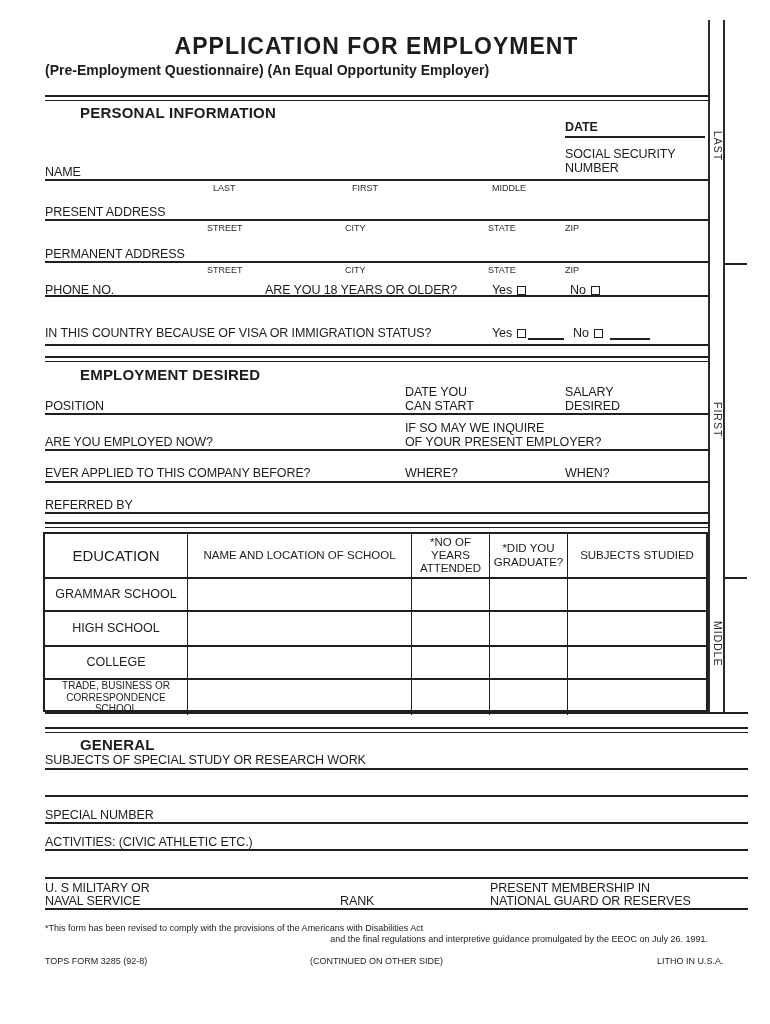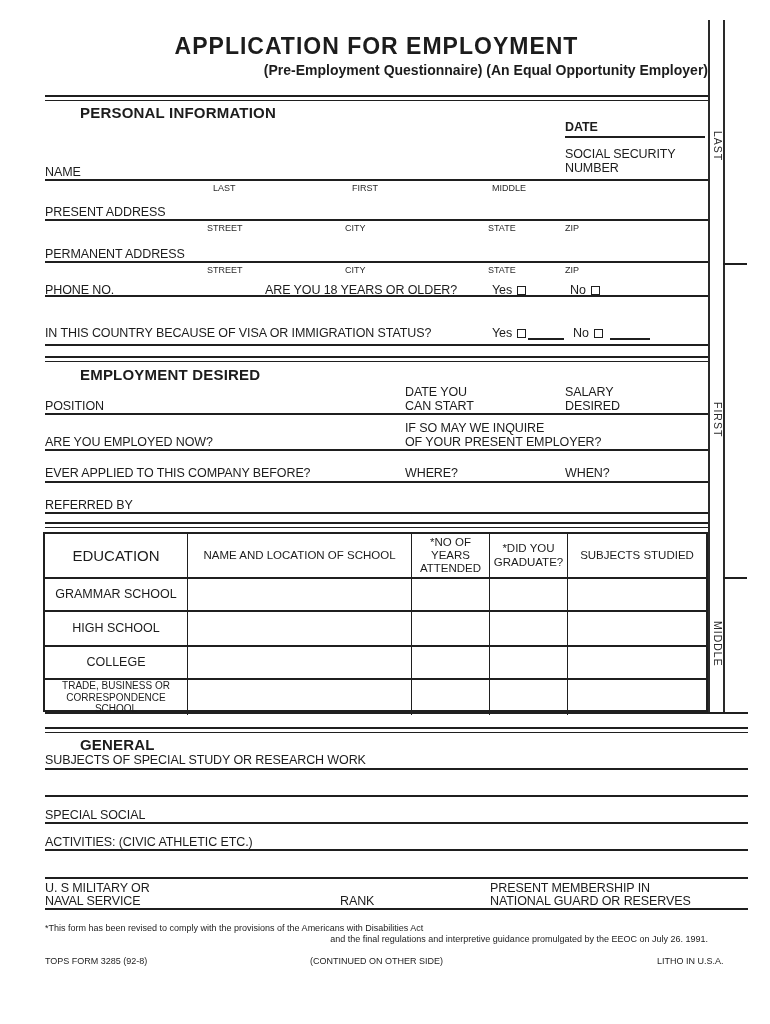--- a/index.html
+++ b/index.html
@@ -5,21 +5,21 @@
   * { margin:0; padding:0; box-sizing:border-box; }
   html,body { background:#e8e8e8; }
   .page {
     position:relative; width:770px; height:1024px; background:#ffffff;
     font-family:"Liberation Sans","DejaVu Sans",sans-serif; color:#1c1c1c;
     overflow:hidden; margin:0 auto;
   }
   .abs { position:absolute; white-space:nowrap; }
   .title { position:absolute; left:45px; top:33px; width:663px; text-align:center;
            font-size:23px; font-weight:bold; letter-spacing:1px; }
-  .subtitle { position:absolute; left:45px; top:62px; width:663px; text-align:right;
+  .subtitle { position:absolute; left:45px; top:62px; width:663px; text-align:left;
            font-size:14px; font-weight:bold; }
   .h1 { font-size:15px; font-weight:bold; letter-spacing:.2px;margin-left:35px; }
   .lbl { font-size:12.5px; letter-spacing:-.1px; }
   .b { font-weight:bold; }
   .sub { font-size:9px; color:#2a2a2a; }
   .fine { font-size:8.3px; }
   .foot { font-size:9px; }
   .fline { position:absolute; height:2px; background:#1f1f1f; }
   .thin  { position:absolute; height:1.5px; background:#1f1f1f; }
   .dbl { position:absolute; height:6px; border-top:2.5px solid #1f1f1f; border-bottom:1.5px solid #1f1f1f; }
@@ -183,21 +183,21 @@
   </div>
 
   <div class="fline" style="left:45px;top:712px;width:703px"></div>
   <div class="dbl" style="left:45px;top:727px;width:703px"></div>
 
   <div class="abs h1" style="left:45px;top:736px">GENERAL</div>
   <div class="abs lbl" style="left:45px;top:753px">SUBJECTS OF SPECIAL STUDY OR RESEARCH WORK</div>
   <div class="fline" style="left:45px;top:768px;width:703px"></div>
   <div class="fline" style="left:45px;top:795px;width:703px"></div>
 
-  <div class="abs lbl" style="left:45px;top:808px">SPECIAL SOCIAL</div>
+  <div class="abs lbl" style="left:45px;top:808px">SPECIAL NUMBER</div>
   <div class="fline" style="left:45px;top:822px;width:703px"></div>
 
   <div class="abs lbl" style="left:45px;top:835px">ACTIVITIES: (CIVIC ATHLETIC ETC.)</div>
   <div class="fline" style="left:45px;top:849px;width:703px"></div>
   <div class="fline" style="left:45px;top:877px;width:703px"></div>
 
   <div class="abs lbl" style="left:45px;top:881px">U. S MILITARY OR</div>
   <div class="abs lbl" style="left:45px;top:894px">NAVAL SERVICE</div>
   <div class="abs lbl" style="left:340px;top:894px">RANK</div>
   <div class="abs lbl" style="left:490px;top:881px">PRESENT MEMBERSHIP IN</div>

